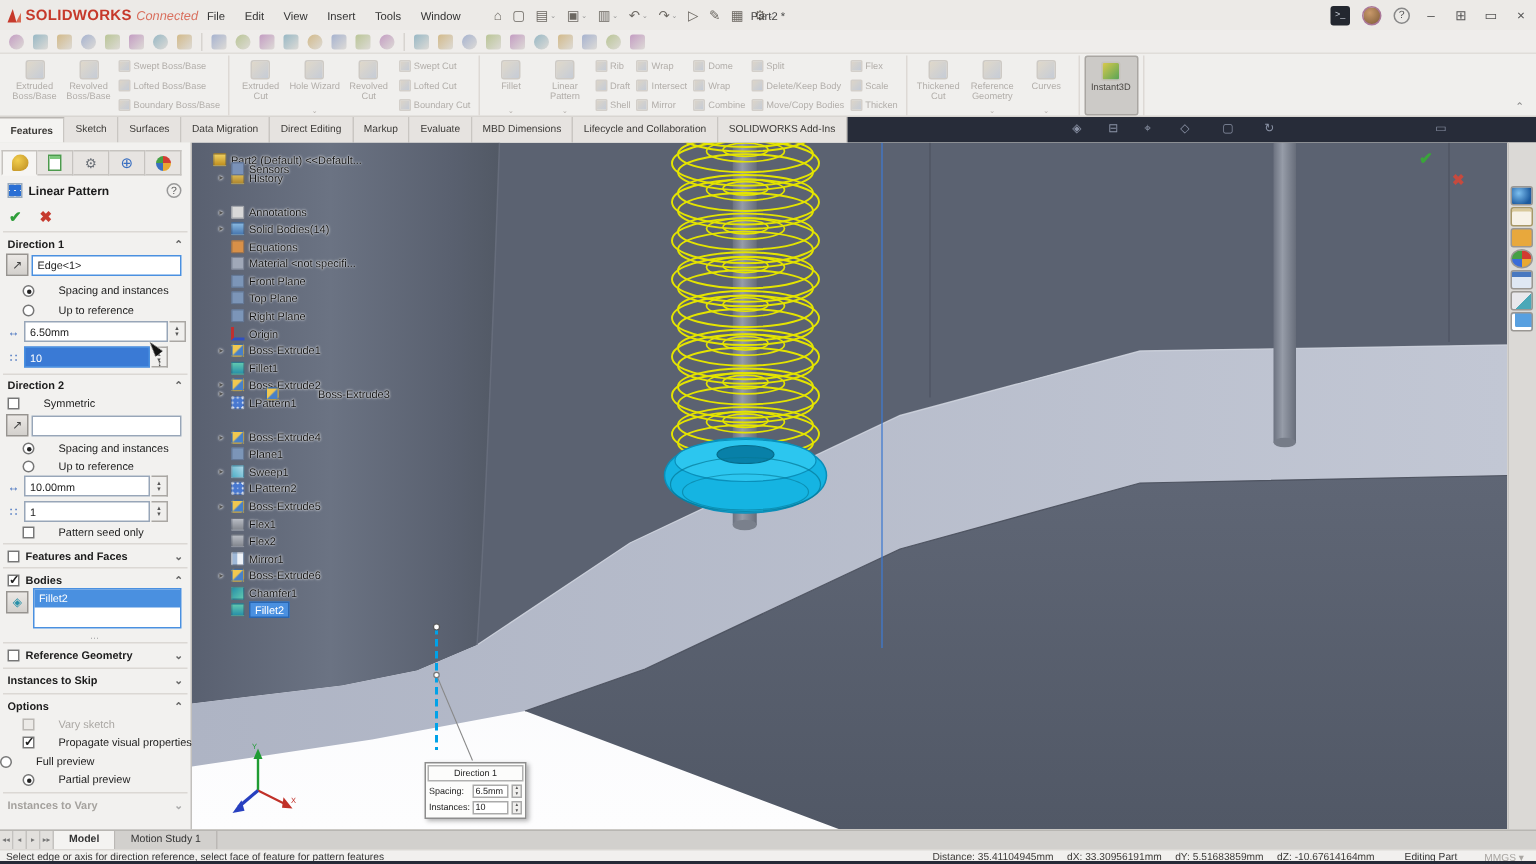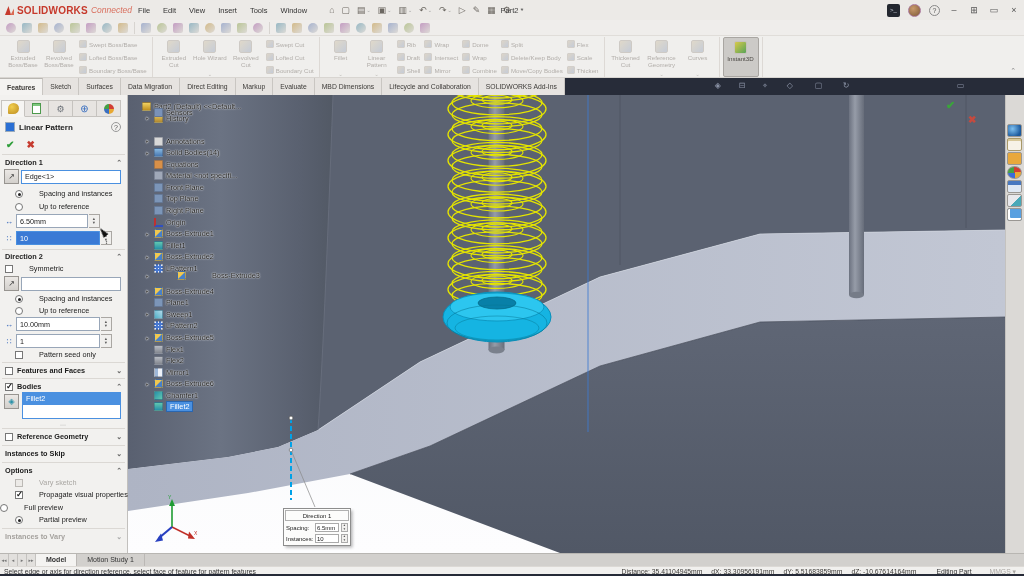--- a/index.html
+++ b/index.html
@@ -492,21 +492,21 @@
       <div class="prow lblrow" style="top:94px; padding-left:15px">
         <span class="rad on"></span>
         <span>Spacing and instances</span>
       </div>
       <div class="prow lblrow" style="top:107px; padding-left:15px">
         <span class="rad"></span>
         <span>Up to reference</span>
       </div>
       <div class="prow" style="top:119px; padding-left:3px; gap:1px">
         <span class="fldico">↔</span>
-        <span class="pinput" style="width:72px">6.50mm</span>
+        <span class="pinput" style="width:96px">6.50mm</span>
         <span class="spin">
             <span>▴</span>
             <span>▾</span>
           </span>
       </div>
       <div class="prow" style="top:136px; padding-left:3px; gap:1px">
         <span class="fldico">∷</span>
         <span class="pinput activeb" style="width:84px; background:#3a7ad5; color:#fff">10</span>
         <span class="spin">
             <span>▴</span>
@@ -831,21 +831,21 @@
           <div class="trow" style="top: 153.15px; padding-left: 12px;">
             <span class="tarrow">▸</span>
             <span class="ticon ti-boss-extrude"></span>
             <span class="tlabel">Boss-Extrude2</span>
           </div>
           <div class="trow" style="top: 164.7px; padding-left: 12px;">
             <span class="tarrow"></span>
             <span class="ticon ti-pattern"></span>
             <span class="tlabel">LPattern1</span>
           </div>
-          <div class="trow" style="top: 172px; padding-left: 12px; gap: 26px;">
+          <div class="trow" style="top: 159px; padding-left: 12px; gap: 26px;">
             <span class="tarrow">▸</span>
             <span class="ticon ti-boss-extrude"></span>
             <span class="tlabel">Boss-Extrude3</span>
           </div>
           <div class="trow" style="top: 187.8px; padding-left: 12px;">
             <span class="tarrow">▸</span>
             <span class="ticon ti-boss-extrude"></span>
             <span class="tlabel">Boss-Extrude4</span>
           </div>
           <div class="trow" style="top: 199.35px; padding-left: 12px;">

